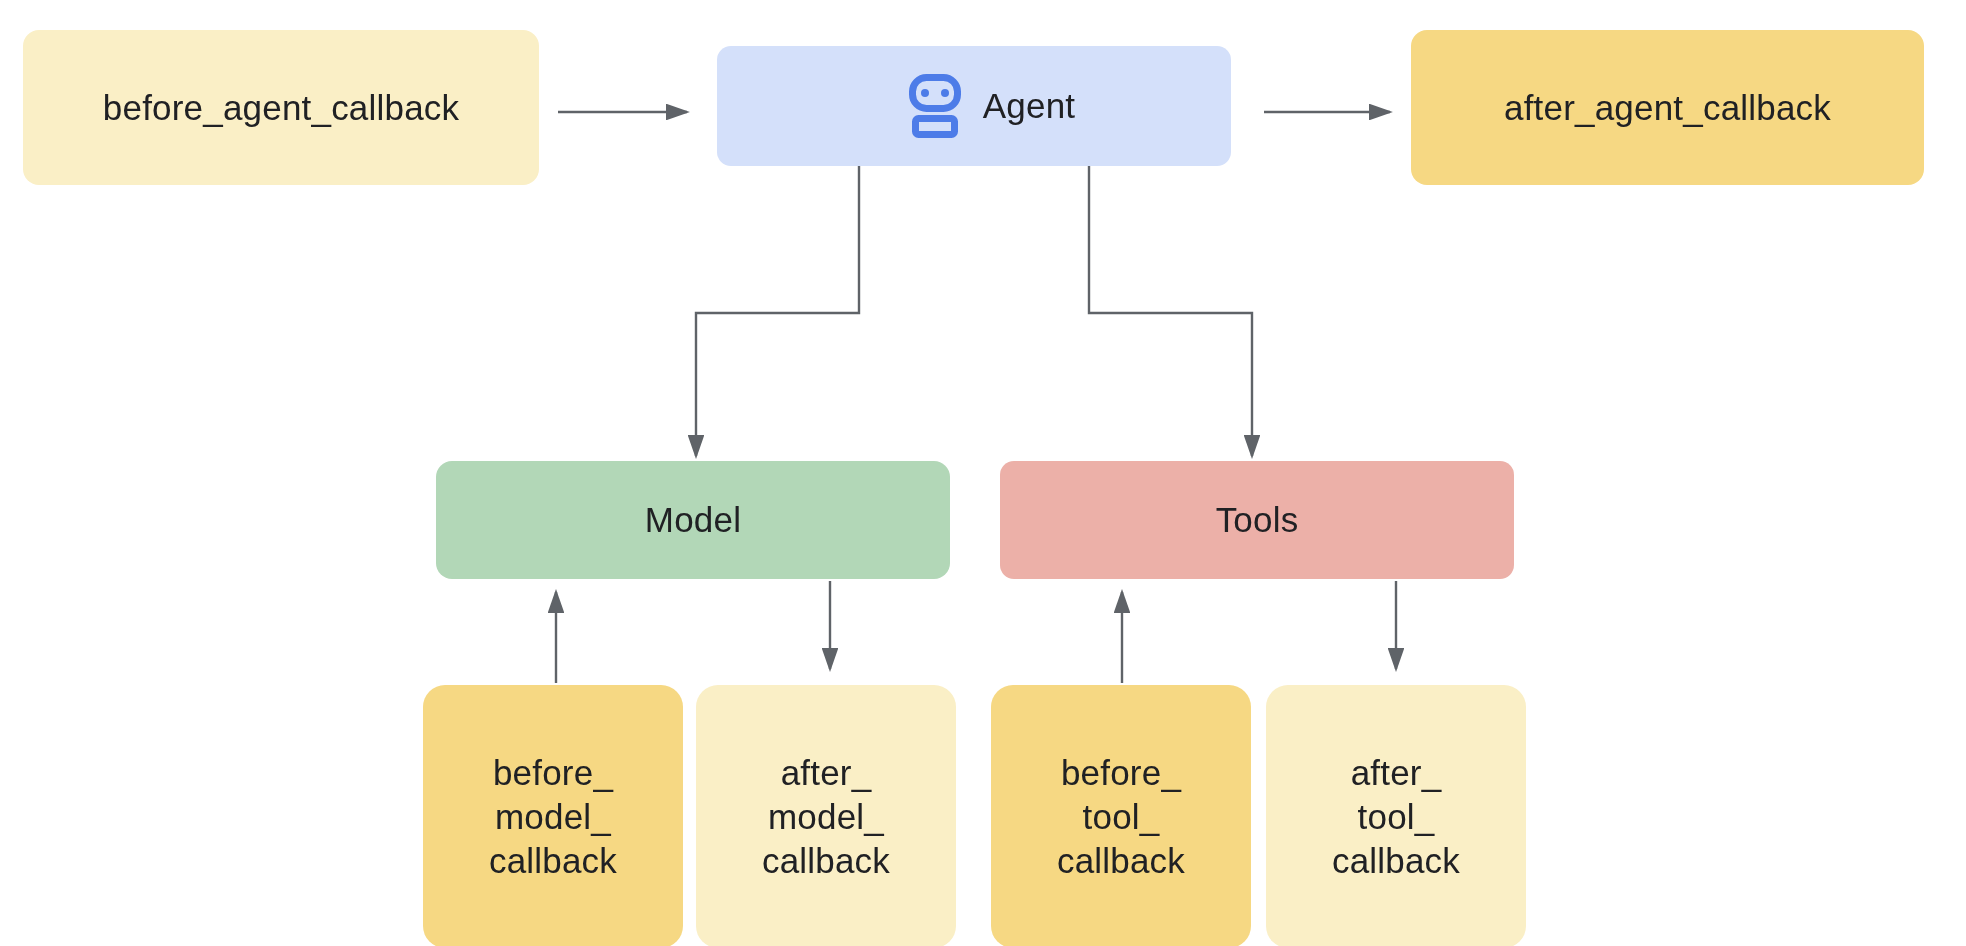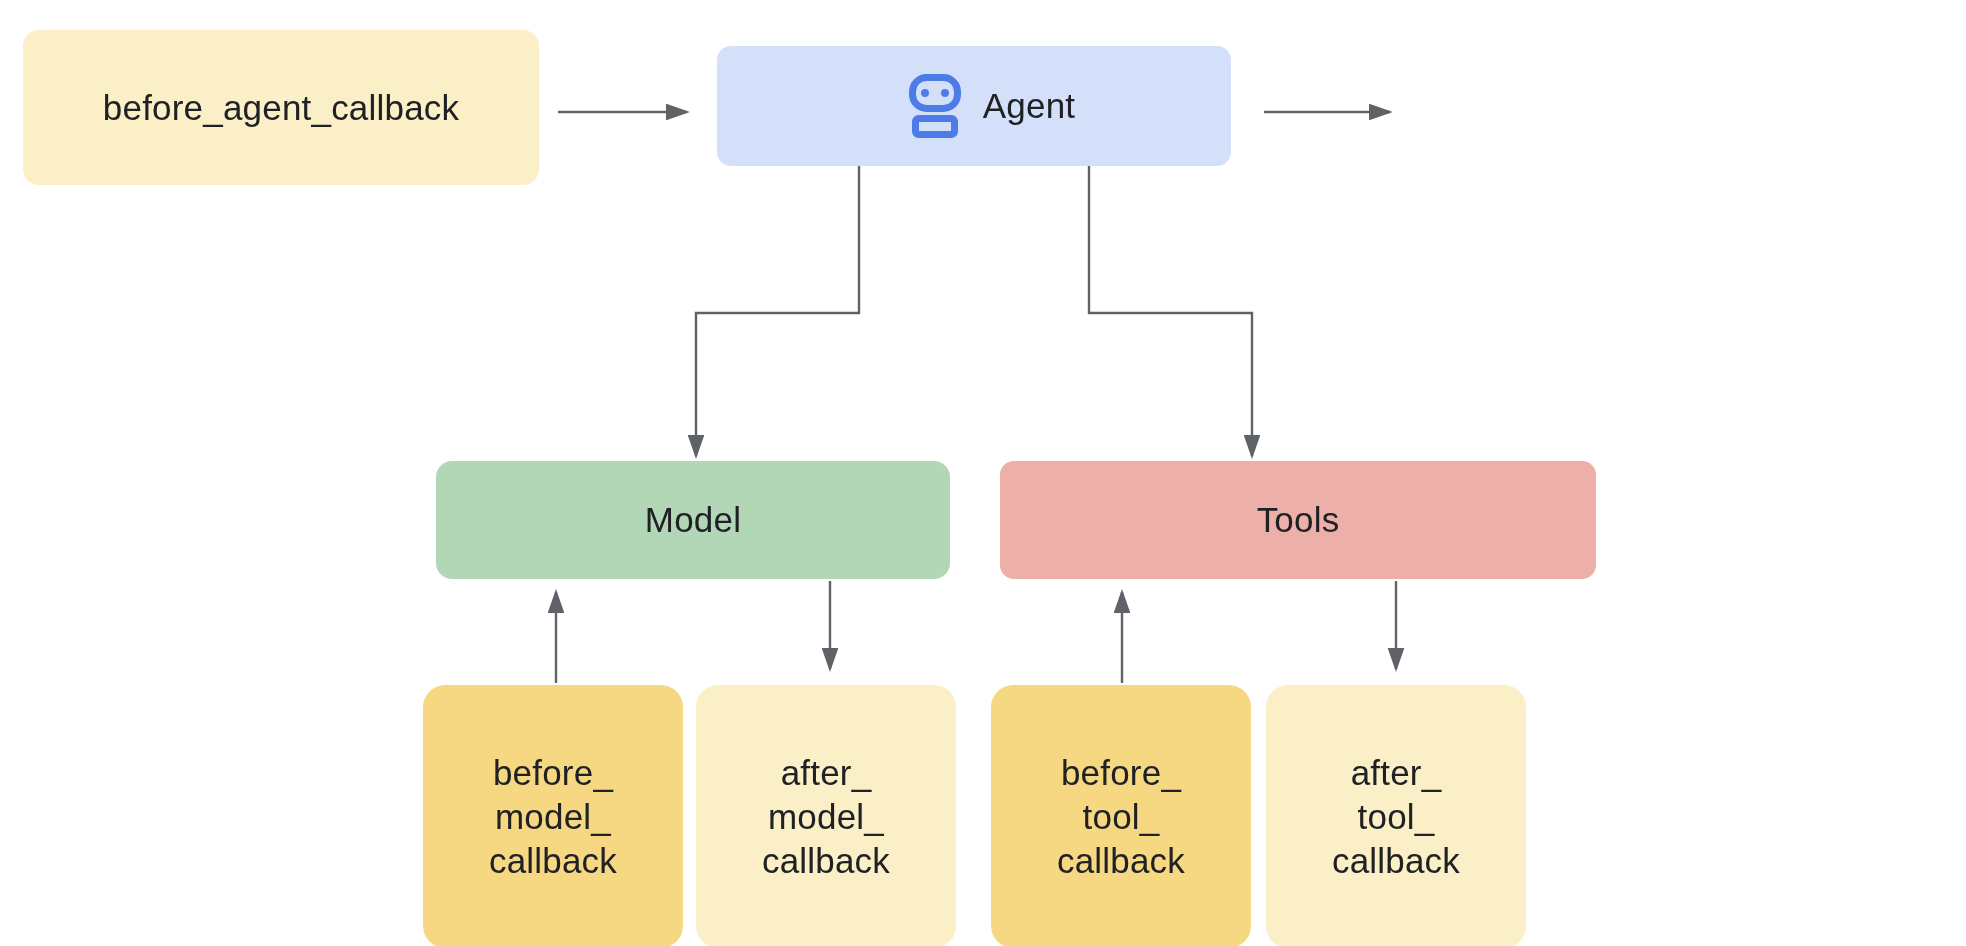--- a/index.html
+++ b/index.html
@@ -51,21 +51,21 @@
     left: 1411px; top: 30px; width: 513px; height: 155px;
     background: #F6D883; border-radius: 16px;
   }
 
   
   .model {
     left: 436px; top: 461px; width: 514px; height: 118px;
     background: #B2D7B7; border-radius: 16px;
   }
   .tools {
-    left: 1000px; top: 461px; width: 596px; height: 118px;
+    left: 1000px; top: 461px; width: 514px; height: 118px;
     background: #ECB0A8; border-radius: 14px;
   }
 
   
   .small {
     width: 260px; height: 263px;
     border-radius: 22px;
     flex-direction: column;
     line-height: 44px;
   }
@@ -108,20 +108,23 @@
   <div class="node agent">
     <svg class="robot" viewBox="0 0 52 64" xmlns="http://www.w3.org/2000/svg">
       <rect x="3.5" y="3.5" width="45" height="31" rx="14" fill="none" stroke-width="7" stroke="#4D7CE8"></rect>
       <circle cx="16" cy="19" r="4" fill="#4D7CE8"></circle>
       <circle cx="36" cy="19" r="4" fill="#4D7CE8"></circle>
       <rect x="6.5" y="44.5" width="39" height="16" rx="3" fill="none" stroke-width="7" stroke="#4D7CE8"></rect>
     </svg>
     <span class="lbl">Agent</span>
   </div>
 
+  <div class="node after-agent">
+    <span class="lbl">after_agent_callback</span>
+  </div>
 
   <div class="node model">
     <span class="lbl">Model</span>
   </div>
 
   <div class="node tools">
     <span class="lbl">Tools</span>
   </div>
 
   <div class="node small before-model">

